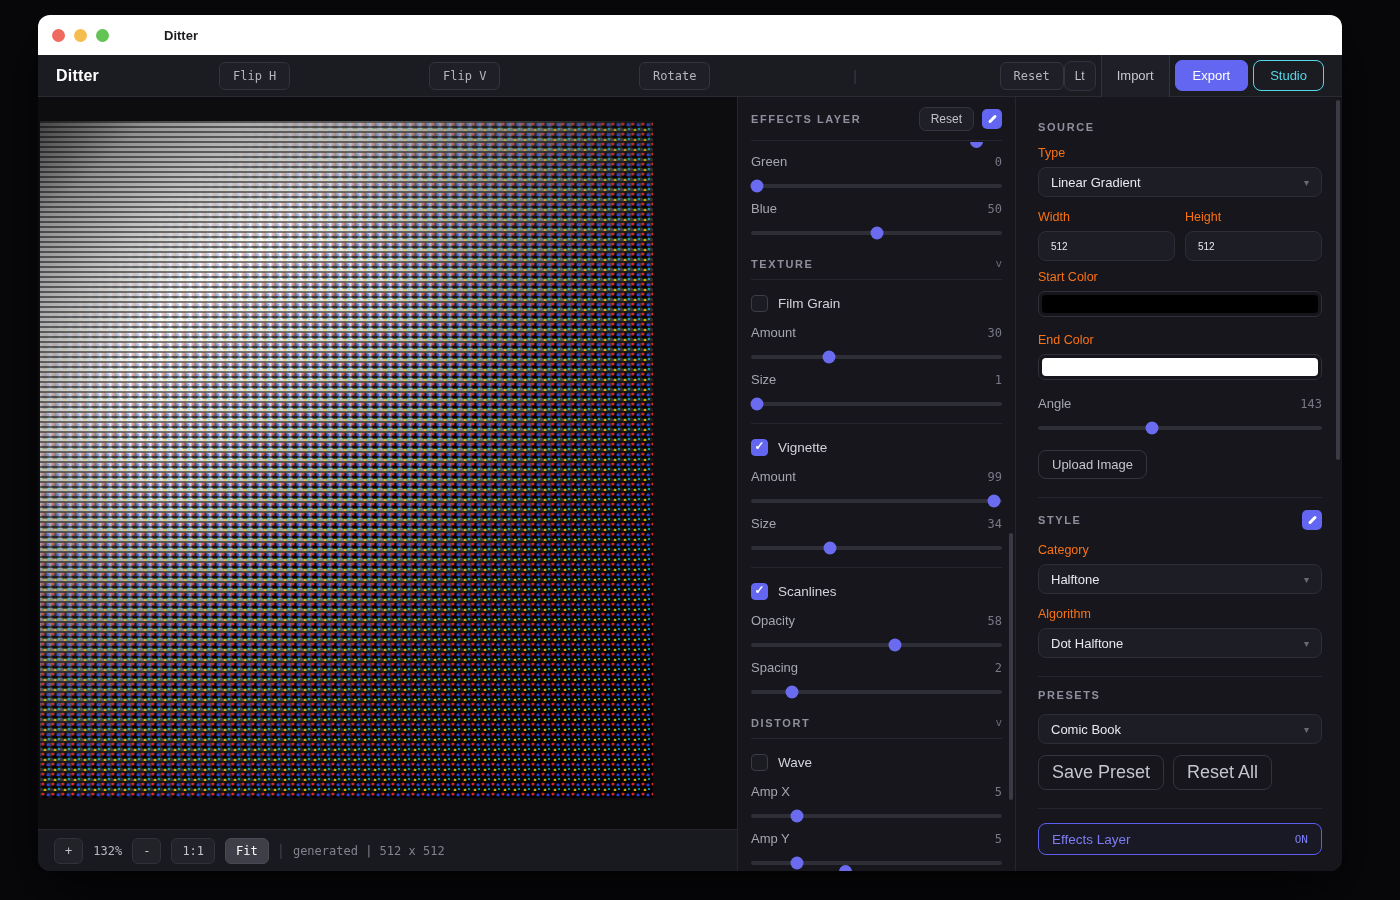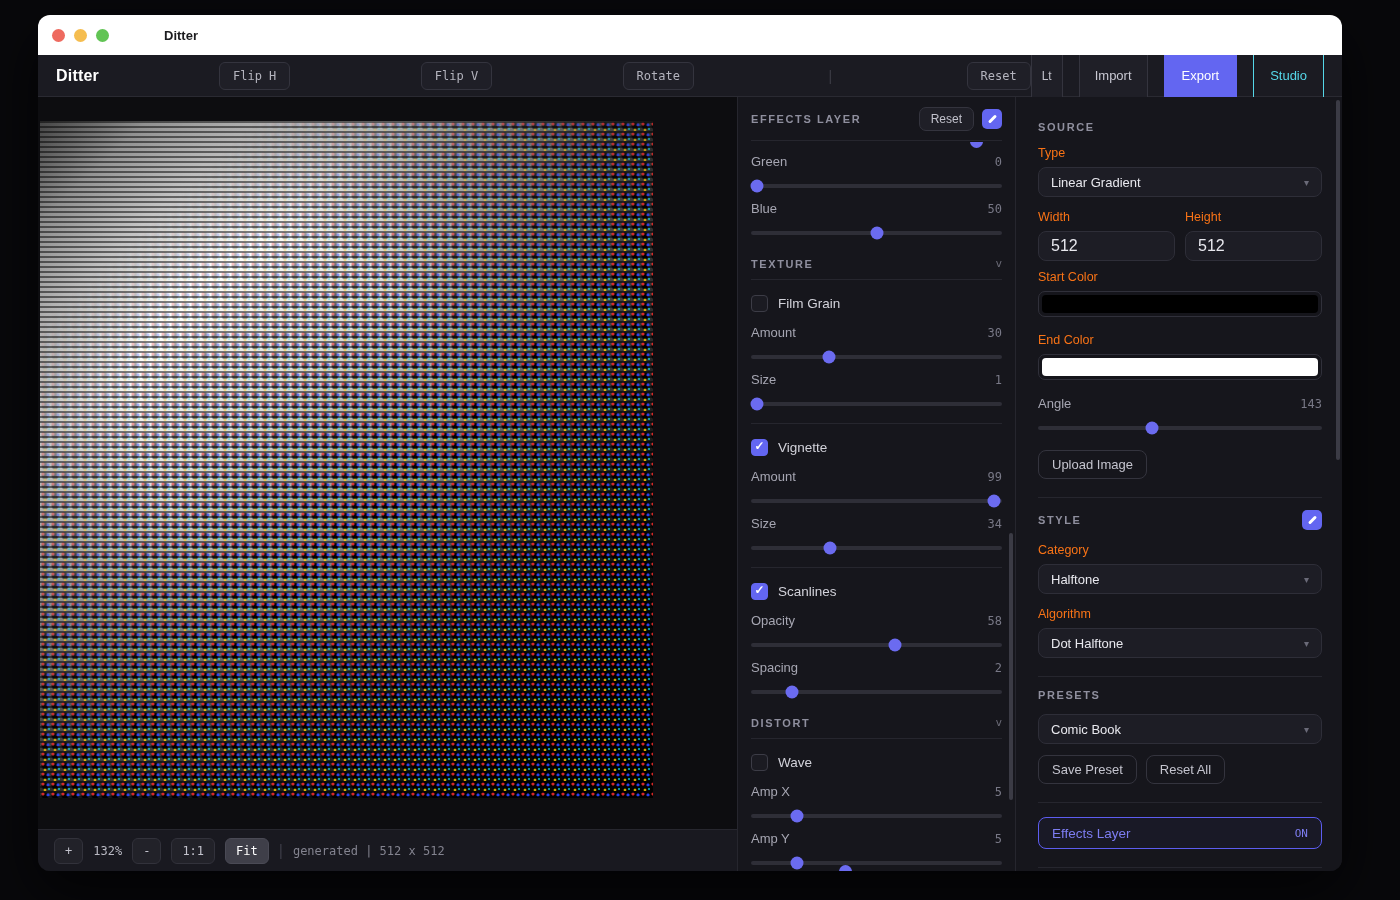--- a/index.html
+++ b/index.html
@@ -13,21 +13,21 @@
   .light { width:13px; height:13px; border-radius:50%; }
   .light.red { background:#ee6a5f; } .light.yellow { background:#f5bd4f; } .light.green { background:#61c454; }
   .win-title { margin-left:55px; font-size:13px; font-weight:bold; color:#1c1c1f; }
 
   
   .appbar { height:42px; background:#1b1b22; border-bottom:1px solid #2a2a32; display:flex; align-items:center; padding:0 18px; }
   .logo { font-size:16px; font-weight:bold; color:#ffffff; letter-spacing:.2px; }
   .appbar-center { flex:1; display:flex; justify-content:space-between; align-items:center; gap:9px; margin-left:120px; }
   .tbtn { font-family:"DejaVu Sans Mono", monospace; font-size:12px; color:#b4b4be; background:#1f1f27; border:1px solid #34343e; border-radius:6px; padding:6px 13px; cursor:pointer; }
   .vsep { color:#3c3c46; font-size:14px; padding:0 4px; }
-  .appbar-right { display:flex; gap:16px; }
+  .appbar-right { display:flex; align-items:center; gap:5px; }
   .sq-btn { font-size:12px; color:#c2c2cc; background:#1f1f27; border:1px solid #34343e; border-radius:7px; padding:7px 10px; }
   .btn-plain { font-size:13px; color:#c8c8d2; background:#1f1f27; border:1px solid #34343e; border-radius:7px; padding:22px 15px; }
   .btn-accent { font-size:13px; color:#ffffff; background:#6366f1; border:1px solid #6366f1; border-radius:7px; padding:7px 17px; }
   .btn-studio { font-size:13px; color:#55d7e8; background:transparent; border:1px solid #55d7e8; border-radius:8px; padding:7px 16px; }
 
   
   .main { position:absolute; top:82px; bottom:0; left:0; right:0; display:flex; }
 
   
   .canvas-col { width:699px; background:#0d0d10; position:relative; }
@@ -93,28 +93,28 @@
 
   
   .src-panel { flex:1; background:#16161c; border-left:1px solid #26262e; position:relative; overflow:hidden; }
   .src-inner { padding:12px 20px 0 22px; }
   .flabel { font-size:12.5px; color:#f97316; margin-top:13px; margin-bottom:7px; }
   .select { height:30px; background:#1d1d25; border:1px solid #2e2e38; border-radius:8px; display:flex; align-items:center; justify-content:space-between; padding:0 12px; }
   .select .val { font-size:13px; color:#e8e8ee; }
   .select .arrow { color:#6a6a78; font-size:10px; }
   .dims { display:flex; gap:10px; }
   .dims > div { flex:1; }
-  .tinput { width:100%; height:30px; background:#1d1d25; border:1px solid #2e2e38; border-radius:8px; color:#e8e8ee; font-size:16px; padding:0 12px; font-family:"Liberation Sans", sans-serif; }
+  .tinput { width:100%; height:30px; background:#1d1d25; border:1px solid #2e2e38; border-radius:8px; color:#e8e8ee; font-size:10px; padding:0 12px; font-family:"Liberation Sans", sans-serif; }
   .swatch { height:26px; border:1px solid #30303a; background:#15151b; border-radius:7px; padding:3px; }
   .swatch > div { width:100%; height:100%; border-radius:4px; }
   .upload-btn { display:inline-block; font-size:13px; color:#c4c4ce; background:transparent; border:1px solid #34343e; border-radius:8px; padding:6px 13px; margin-top:16px; }
   .hr { height:1px; background:#26262e; margin:18px 0 6px 0; }
   .sec-row { display:flex; align-items:center; justify-content:space-between; margin-top:12px; }
   .btn-row { display:flex; gap:9px; margin-top:11px; }
-  .small-btn { font-size:13px; color:#c4c4ce; background:transparent; border:1px solid #34343e; border-radius:8px; padding:6px 13px; }
+  .small-btn { font-size:18px; color:#c4c4ce; background:transparent; border:1px solid #34343e; border-radius:8px; padding:6px 13px; }
   .fxlayer-btn { margin-top:14px; height:32px; border:1px solid #5d5df0; border-radius:8px; background:rgba(99,102,241,.05); display:flex; align-items:center; justify-content:space-between; padding:0 13px; }
   .fxlayer-btn .lbl { font-size:13.5px; color:#7d7df2; }
   .fxlayer-btn .state { font-family:"DejaVu Sans Mono", monospace; font-size:11px; color:#7d7df2; }
   .src-scroll { position:absolute; right:2px; width:4px; border-radius:2px; background:#3b3b45; top:3px; height:360px; }
 </style>
 </head>
 <body>
 
 <div class="window">
 

